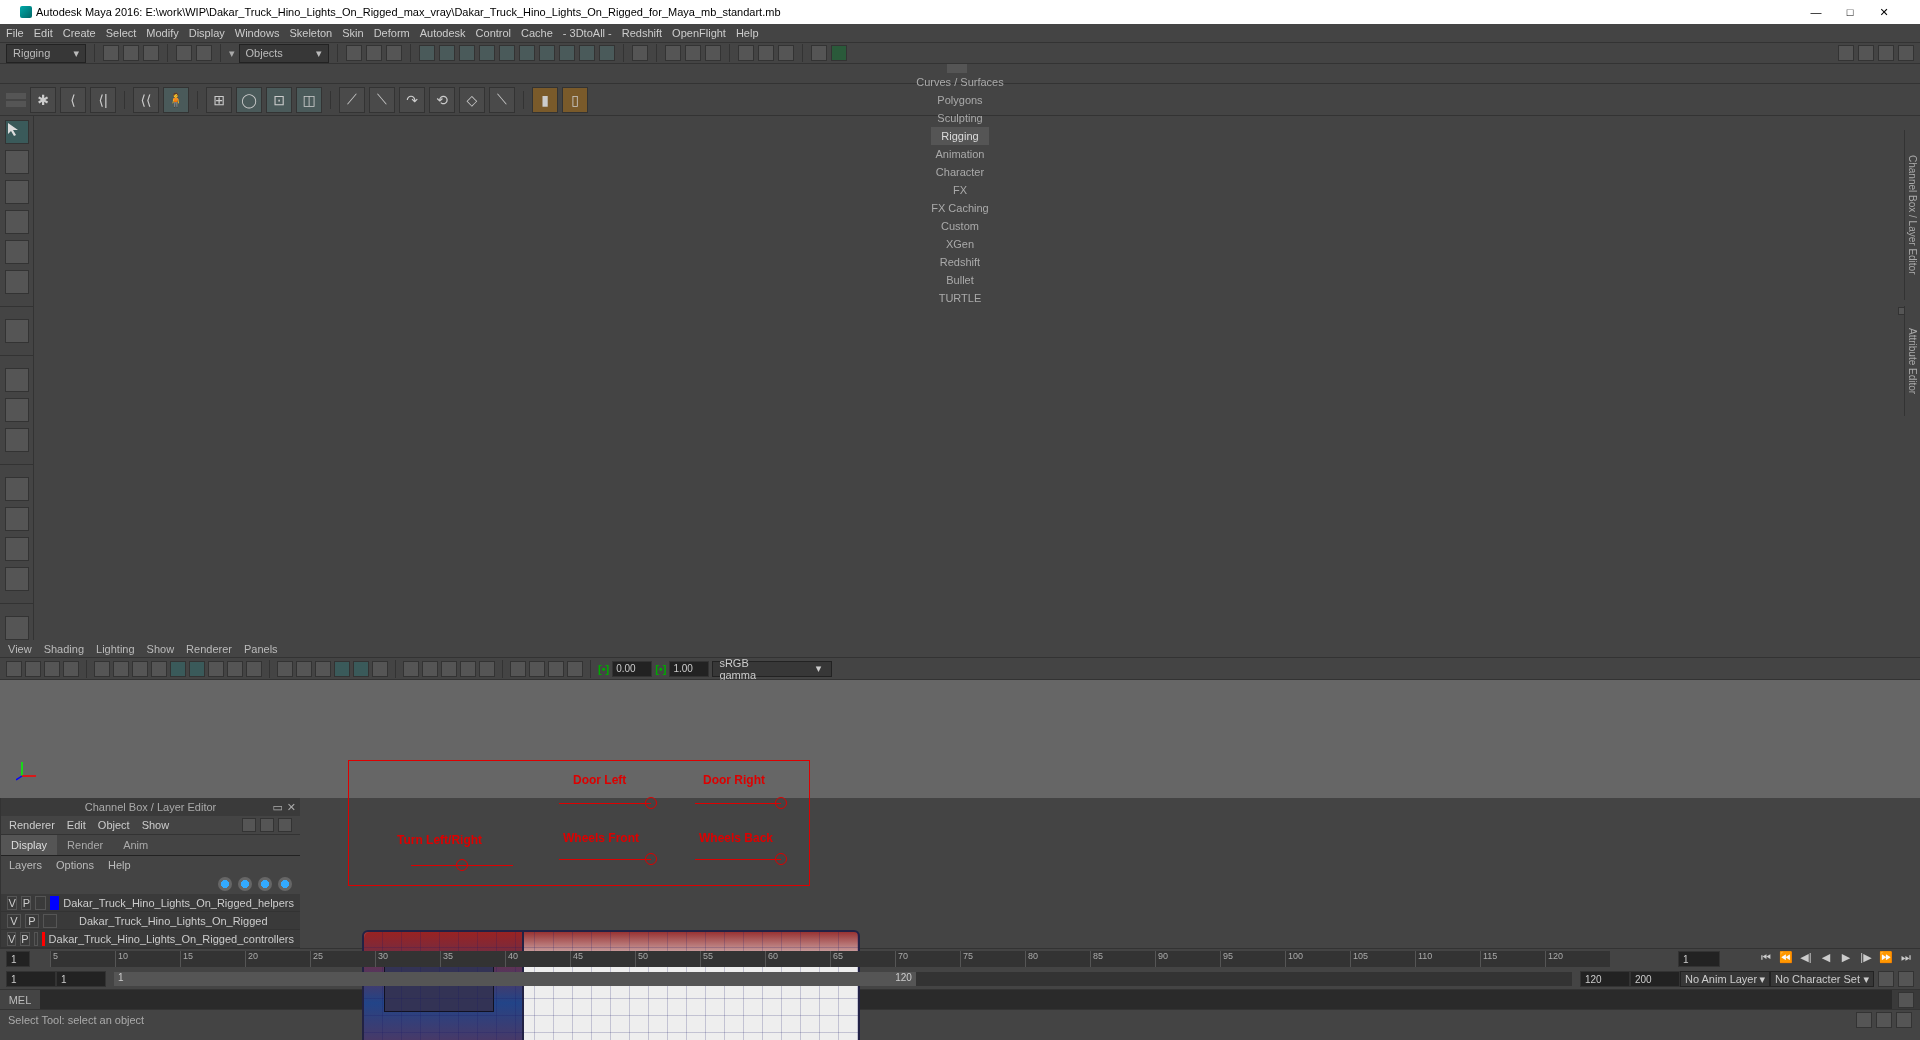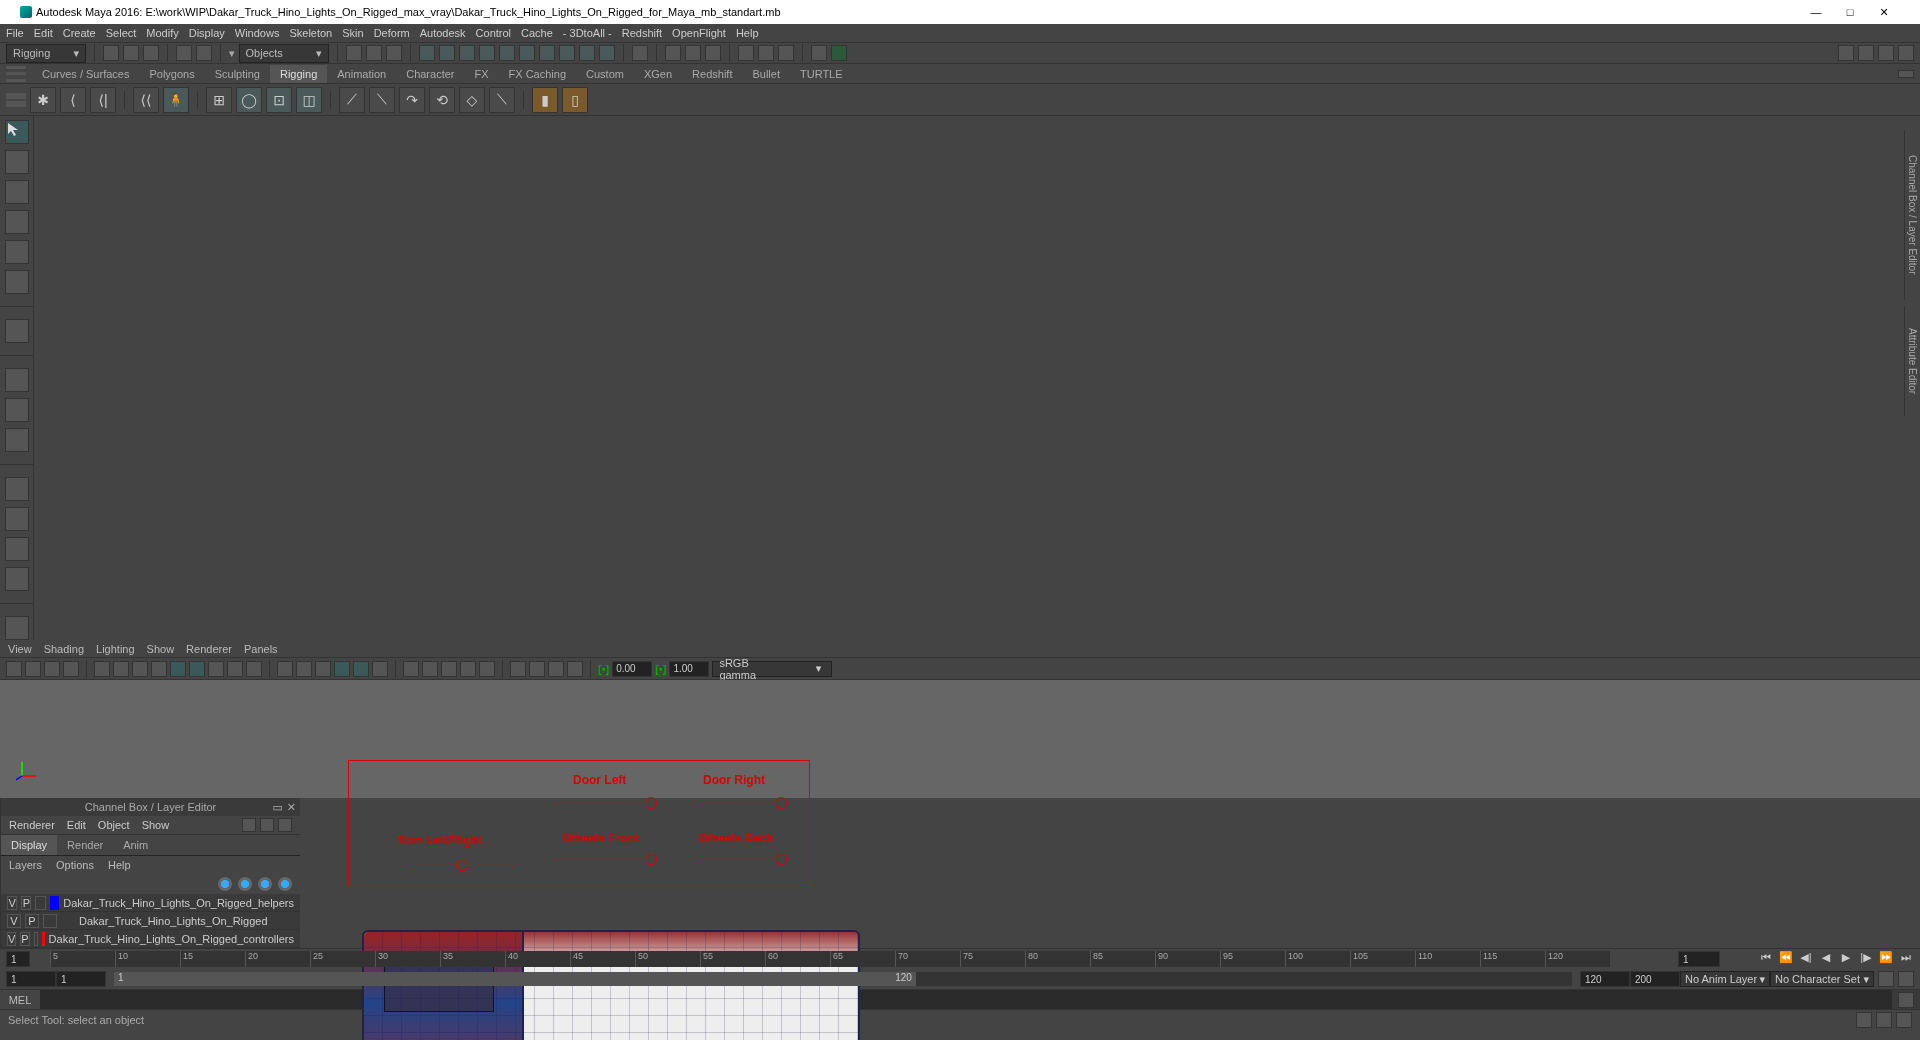--- a/index.html
+++ b/index.html
@@ -16,21 +16,21 @@
 .menubar { background: #444; height: 18px; display: flex; align-items: center; gap: 10px; padding: 0 6px; }
 .menubar span { color: #ccc; cursor: pointer; }
 
 
 .shelf-top { background: #444; height: 22px; display: flex; align-items: center; gap: 4px; padding: 0 6px; border-top: 1px solid #333; border-bottom: 1px solid #333; }
 .workspace-selector { background: #373737; border: 1px solid #222; padding: 2px 6px; width: 80px; display: inline-flex; justify-content: space-between; }
 .toolbar-icon { width: 16px; height: 16px; background: #555; border: 1px solid #333; display: inline-block; }
 .toolbar-sep { width: 1px; height: 18px; background: #333; margin: 0 4px; }
 
 
-.shelf-tabs { background: #444; height: 20px; display: flex; align-items: center; padding: 0 6px; border-bottom: 1px solid #333; }
+.shelf-tabs { background: #444; height: 20px; display: flex; align-items: center; padding: 0 6px; border-bottom: 1px solid #333; flex-direction: column; }
 .shelf-tab { padding: 3px 10px; color: #aaa; cursor: pointer; }
 .shelf-tab.active { background: #555; color: #ddd; }
 .shelf-tab-lead { width: 20px; height: 16px; display: flex; flex-direction: column; justify-content: space-between; margin-right: 6px; }
 .shelf-tab-lead div { height: 3px; background: #555; }
 
 
 .rigging-bar { background: #444; height: 32px; display: flex; align-items: center; padding: 0 6px; gap: 4px; border-bottom: 1px solid #333; }
 .rbtn { width: 26px; height: 26px; background: #4a4a4a; border: 1px solid #333; display: inline-flex; align-items: center; justify-content: center; font-size: 14px; color: #ccc; }
 .rbtn.hl { background: #4a5a5a; }
 .rbtn.orange { background: #7a5a2a; }

